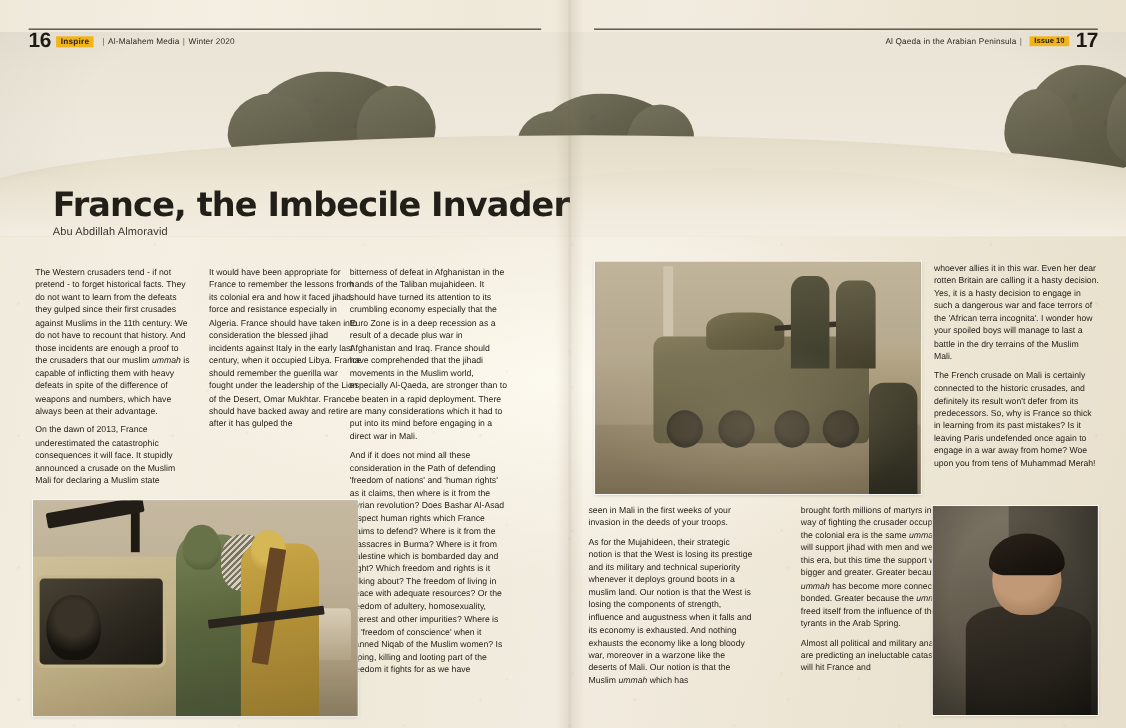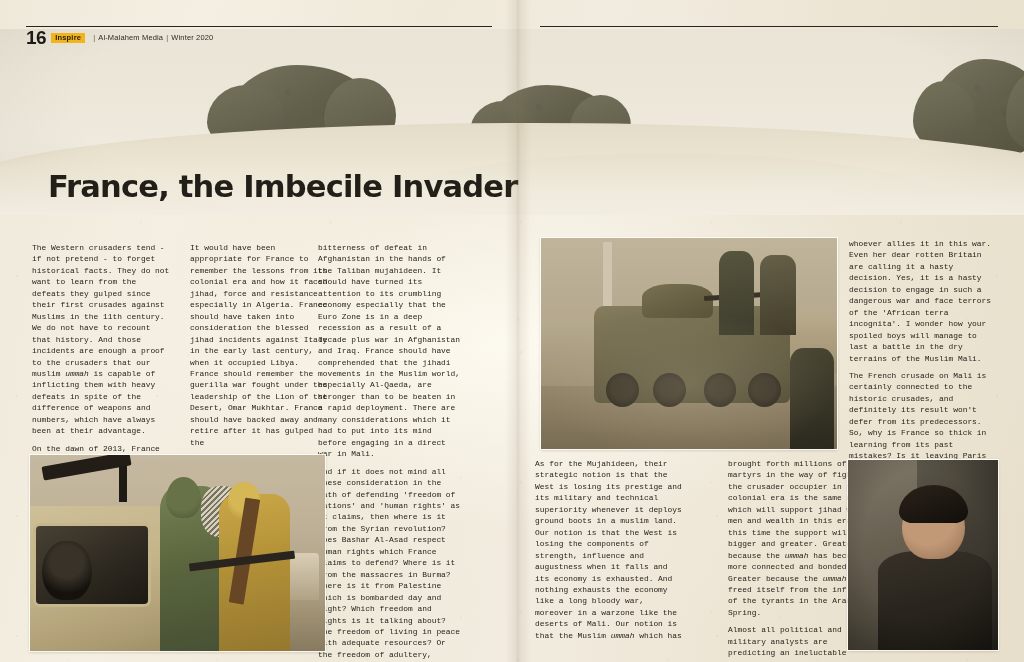--- a/index.html
+++ b/index.html
@@ -197,21 +197,21 @@
     font-size: 10px;
     color: #3a352c;
     margin-top: 3px;
     letter-spacing: .1px;
   }
 
   
   .col {
     position: absolute;
     z-index: 4;
-    font-family: Liberation Mono, monospace;
+    font-family: Liberation Sans, sans-serif;
     font-size: 7.9px;
     line-height: 11.45px;
     color: #28241d;
     text-align: left;
     hyphens: none;
   }
   .col p { margin: 0 0 6px 0; }
   .col p:last-child { margin-bottom: 0; }
   .col em { font-style: italic; }
 
@@ -404,40 +404,47 @@
     <div class="hero-vignette"></div>
     <div class="hero-fade"></div>
   </div>
 
   <div class="runhead runhead-left">
     <span class="folio">16</span>
     <span class="brandchip">Inspire</span>
     <span class="runtext"><span class="sep">|</span><span>Al-Malahem Media</span><span class="sep">|</span><span>Winter 2020</span></span>
   </div>
 
+  <div class="runhead runhead-right">
+    <span class="runtext"><span>Al Qaeda in the Arabian Peninsula</span><span class="sep">|</span></span>
+    <span class="issuechip">Issue 10</span>
+    <span class="folio">17</span>
+  </div>
 
   <div class="rule rule-left"></div>
   <div class="rule rule-right"></div>
 
   <div class="headline-block">
     <h1 class="headline">France, the Imbecile Invader</h1>
+    <div class="byline">Abu Abdillah Almoravid</div>
   </div>
 
   <div class="col col-1">
       <p>The Western crusaders tend - if not pretend - to forget historical facts. They do not want to learn from the defeats they gulped since their first crusades against Muslims in the 11th century. We do not have to recount that history. And those incidents are enough a proof to the crusaders that our muslim <em>ummah</em> is capable of inflicting them with heavy defeats in spite of the difference of weapons and numbers, which have always been at their advantage.</p>
       <p>On the dawn of 2013, France underestimated the catastrophic consequences it will face. It stupidly announced a crusade on the Muslim Mali for declaring a Muslim state</p>
     </div>
   <div class="col col-2">
       <p>It would have been appropriate for France to remember the lessons from its colonial era and how it faced jihad, force and resistance especially in Algeria. France should have taken into consideration the blessed jihad incidents against Italy in the early last century, when it occupied Libya. France should remember the guerilla war fought under the leadership of the Lion of the Desert, Omar Mukhtar. France should have backed away and retire after it has gulped the</p>
     </div>
   <div class="col col-3">
       <p>bitterness of defeat in Afghanistan in the hands of the Taliban mujahideen. It should have turned its attention to its crumbling economy especially that the Euro Zone is in a deep recession as a result of a decade plus war in Afghanistan and Iraq. France should have comprehended that the jihadi movements in the Muslim world, especially Al-Qaeda, are stronger than to be beaten in a rapid deployment. There are many considerations which it had to put into its mind before engaging in a direct war in Mali.</p>
       <p>And if it does not mind all these consideration in the Path of defending 'freedom of nations' and 'human rights' as it claims, then where is it from the Syrian revolution? Does Bashar Al-Asad respect human rights which France claims to defend? Where is it from the massacres in Burma? Where is it from Palestine which is bombarded day and night? Which freedom and rights is it talking about? The freedom of living in peace with adequate resources? Or the freedom of adultery, homosexuality, interest and other impurities? Where is its 'freedom of conscience' when it banned Niqab of the Muslim women? Is raping, killing and looting part of the freedom it fights for as we have</p>
     </div>
   <div class="col col-4">
+      <p>seen in Mali in the first weeks of your invasion in the deeds of your troops.</p>
       <p>As for the Mujahideen, their strategic notion is that the West is losing its prestige and its military and technical superiority whenever it deploys ground boots in a muslim land. Our notion is that the West is losing the components of strength, influence and augustness when it falls and its economy is exhausted. And nothing exhausts the economy like a long bloody war, moreover in a warzone like the deserts of Mali. Our notion is that the Muslim <em>ummah</em> which has</p>
     </div>
   <div class="col col-5">
       <p>brought forth millions of martyrs in the way of fighting the crusader occupier in the colonial era is the same <em>ummah</em> which will support jihad with men and wealth in this era, but this time the support will be bigger and greater. Greater because the <em>ummah</em> has become more connected and bonded. Greater because the <em>ummah</em> has freed itself from the influence of the tyrants in the Arab Spring.</p>
       <p>Almost all political and military analysts are predicting an ineluctable catastrophe will hit France and</p>
     </div>
   <div class="col col-6">
       <p>whoever allies it in this war. Even her dear rotten Britain are calling it a hasty decision. Yes, it is a hasty decision to engage in such a dangerous war and face terrors of the 'African terra incognita'. I wonder how your spoiled boys will manage to last a battle in the dry terrains of the Muslim Mali.</p>
       <p>The French crusade on Mali is certainly connected to the historic crusades, and definitely its result won't defer from its predecessors. So, why is France so thick in learning from its past mistakes? Is it leaving Paris undefended once again to engage in a war away from home? Woe upon you from tens of Muhammad Merah!</p>
     </div>

